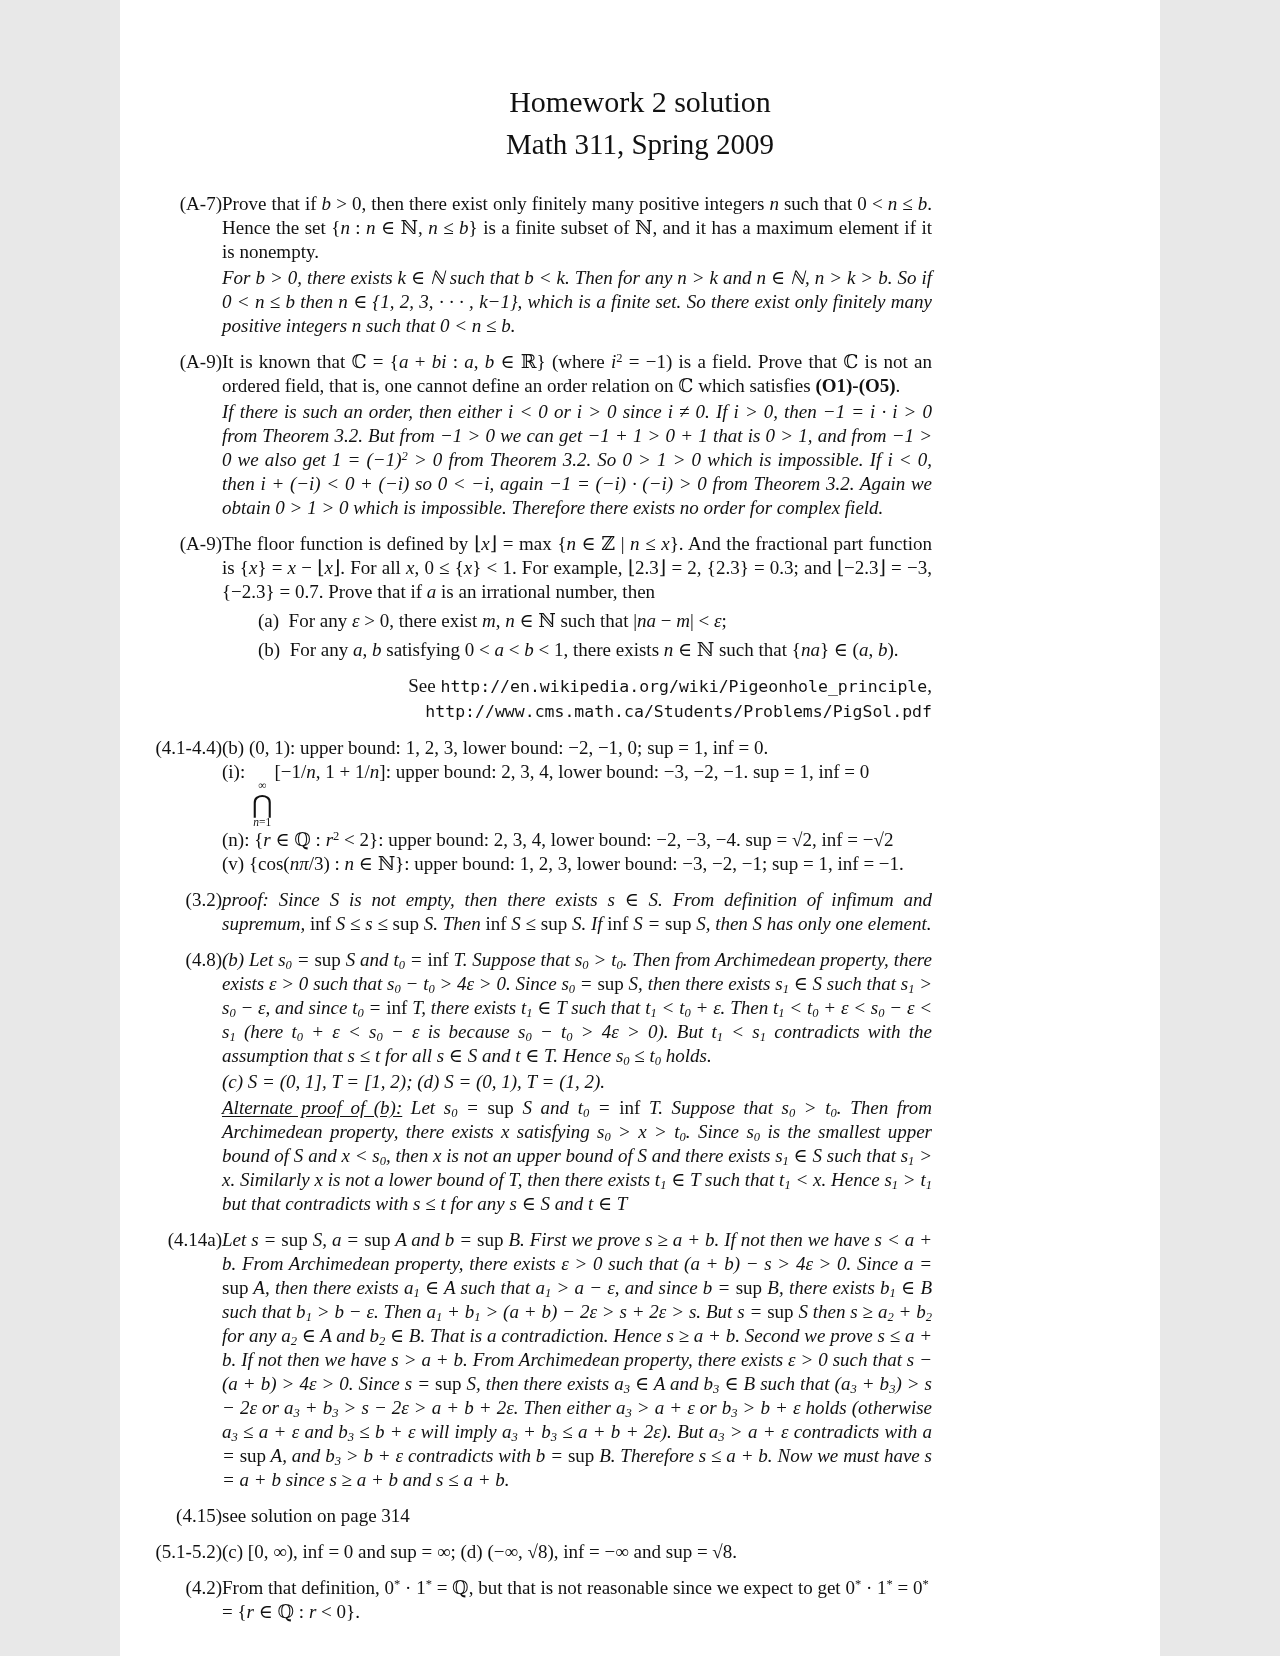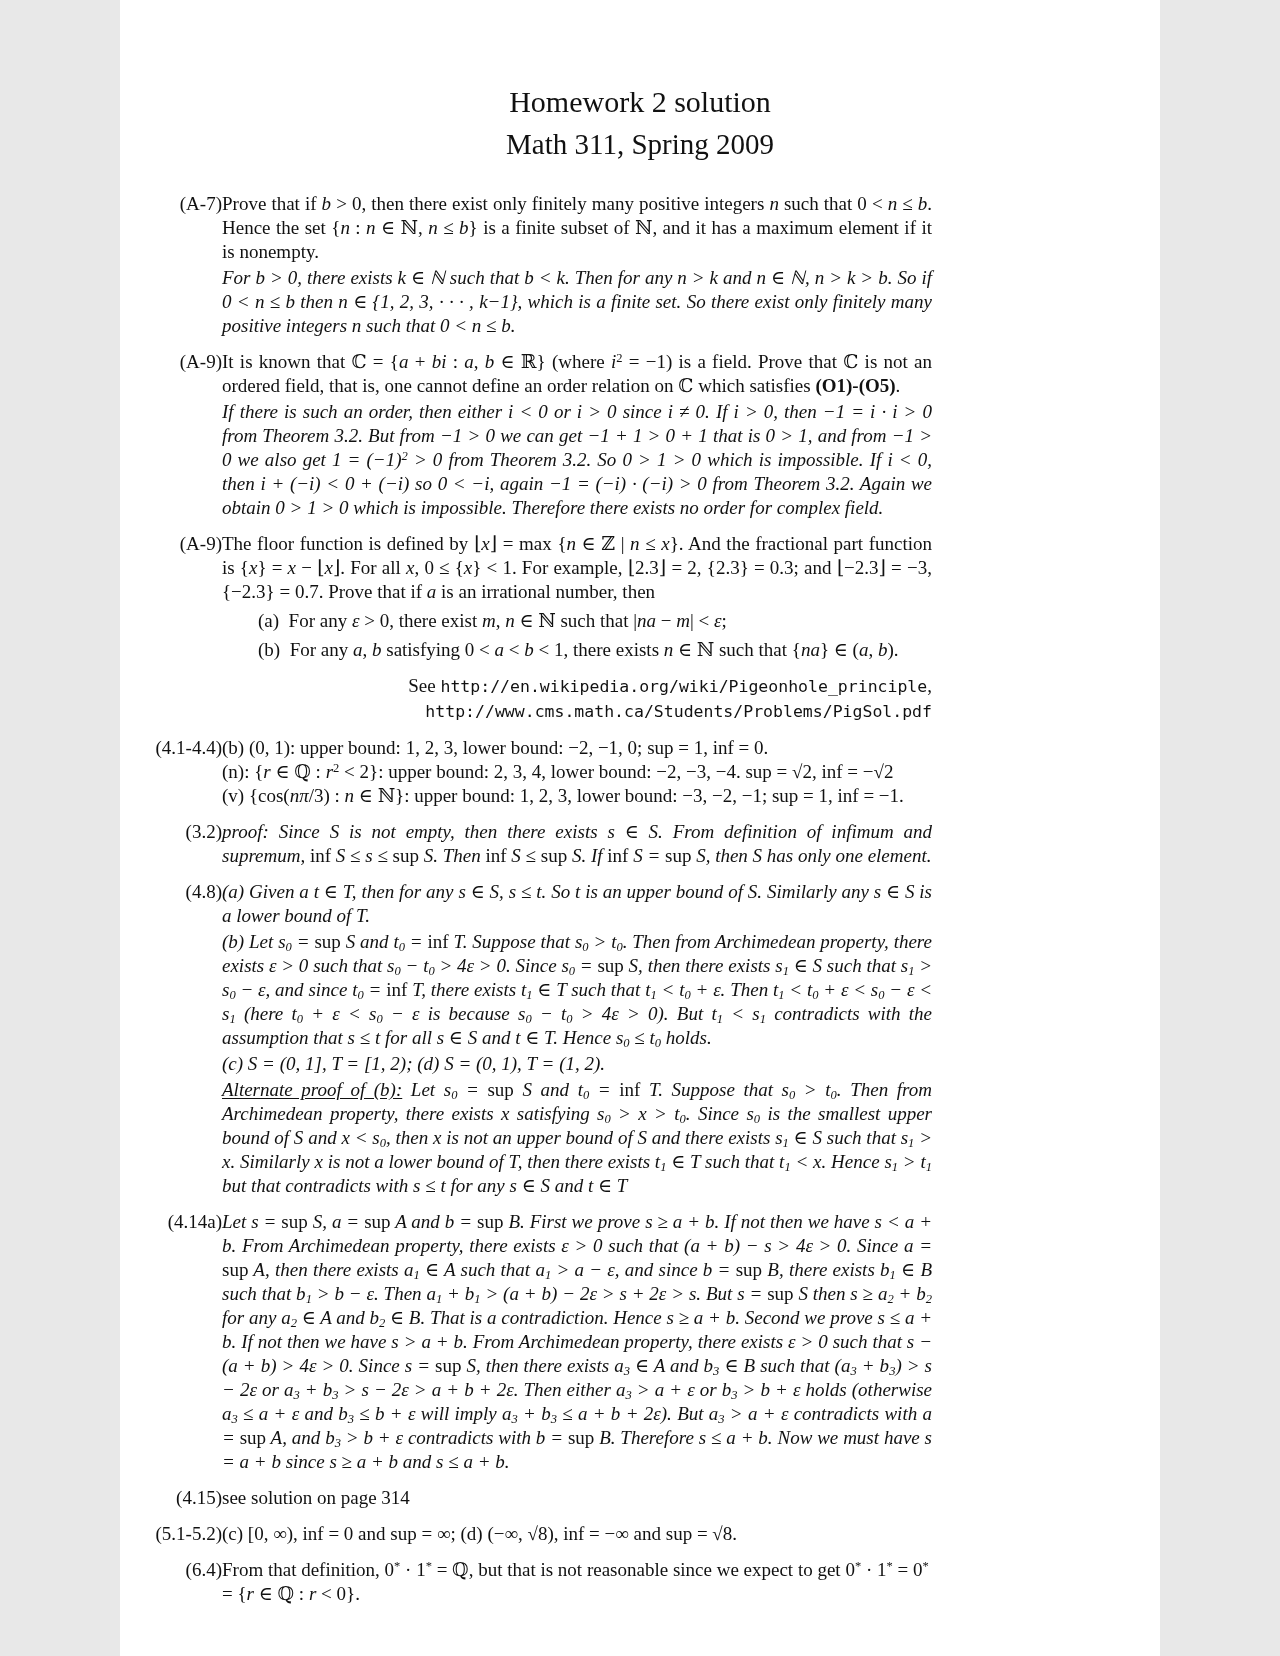--- a/index.html
+++ b/index.html
@@ -97,36 +97,40 @@
         <span>See </span><span class="mono">http://en.wikipedia.org/wiki/Pigeonhole_principle</span><span>,</span><br>
         <span class="mono">http://www.cms.math.ca/Students/Problems/PigSol.pdf</span>
       </div>
     </div>
   </div>
 
   <div class="item">
     <div class="label">(4.1-4.4)</div>
     <div class="body">
       <div class="line">(b) (0, 1): upper bound: 1, 2, 3, lower bound: −2, −1, 0; sup = 1, inf = 0.</div>
+      <div class="line">(i): <span class="bigop">
+            <span class="lim">∞</span>
+            <span class="op">⋂</span>
+            <span class="lim"><i>n</i>=1</span>
+          </span>[−1/<i>n</i>, 1 + 1/<i>n</i>]: upper bound: 2, 3, 4, lower bound: −3, −2, −1. sup = 1, inf = 0</div>
       <div class="line">(n): {<i>r</i> ∈ ℚ : <i>r</i><sup>2</sup> &lt; 2}: upper bound: 2, 3, 4, lower bound: −2, −3, −4. sup = √2, inf = −√2</div>
       <div class="line">(v) {cos(<i>nπ</i>/3) : <i>n</i> ∈ ℕ}: upper bound: 1, 2, 3, lower bound: −3, −2, −1; sup = 1, inf = −1.</div>
     </div>
   </div>
 
   <div class="item">
     <div class="label">(3.2)</div>
     <div class="body">
       <div class="para proof">proof: Since S is not empty, then there exists s ∈ S. From definition of infimum and supremum, <span class="rm">inf</span> S ≤ s ≤ <span class="rm">sup</span> S. Then <span class="rm">inf</span> S ≤ <span class="rm">sup</span> S. If <span class="rm">inf</span> S = <span class="rm">sup</span> S, then S has only one element.</div>
     </div>
   </div>
 
   <div class="item">
     <div class="label">(4.8)</div>
     <div class="body">
-      <div class="para proof">(a) Given a t ∈ T, then for any s ∈ S, s ≤ t. So t is an upper bound of S. Similarly any s ∈ S is a lower bound of T.</div>
       <div class="para proof">(b) Let s<sub>0</sub> = <span class="rm">sup</span> S and t<sub>0</sub> = <span class="rm">inf</span> T. Suppose that s<sub>0</sub> &gt; t<sub>0</sub>. Then from Archimedean property, there exists ε &gt; 0 such that s<sub>0</sub> − t<sub>0</sub> &gt; 4ε &gt; 0. Since s<sub>0</sub> = <span class="rm">sup</span> S, then there exists s<sub>1</sub> ∈ S such that s<sub>1</sub> &gt; s<sub>0</sub> − ε, and since t<sub>0</sub> = <span class="rm">inf</span> T, there exists t<sub>1</sub> ∈ T such that t<sub>1</sub> &lt; t<sub>0</sub> + ε. Then t<sub>1</sub> &lt; t<sub>0</sub> + ε &lt; s<sub>0</sub> − ε &lt; s<sub>1</sub> (here t<sub>0</sub> + ε &lt; s<sub>0</sub> − ε is because s<sub>0</sub> − t<sub>0</sub> &gt; 4ε &gt; 0). But t<sub>1</sub> &lt; s<sub>1</sub> contradicts with the assumption that s ≤ t for all s ∈ S and t ∈ T. Hence s<sub>0</sub> ≤ t<sub>0</sub> holds.</div>
       <div class="para proof">(c) S = (0, 1], T = [1, 2); (d) S = (0, 1), T = (1, 2).</div>
       <div class="para proof"><u>Alternate proof of (b):</u> Let s<sub>0</sub> = <span class="rm">sup</span> S and t<sub>0</sub> = <span class="rm">inf</span> T. Suppose that s<sub>0</sub> &gt; t<sub>0</sub>. Then from Archimedean property, there exists x satisfying s<sub>0</sub> &gt; x &gt; t<sub>0</sub>. Since s<sub>0</sub> is the smallest upper bound of S and x &lt; s<sub>0</sub>, then x is not an upper bound of S and there exists s<sub>1</sub> ∈ S such that s<sub>1</sub> &gt; x. Similarly x is not a lower bound of T, then there exists t<sub>1</sub> ∈ T such that t<sub>1</sub> &lt; x. Hence s<sub>1</sub> &gt; t<sub>1</sub> but that contradicts with s ≤ t for any s ∈ S and t ∈ T</div>
     </div>
   </div>
 
   <div class="item">
     <div class="label">(4.14a)</div>
     <div class="body">
       <div class="para proof">Let s = <span class="rm">sup</span> S, a = <span class="rm">sup</span> A and b = <span class="rm">sup</span> B. First we prove s ≥ a + b. If not then we have s &lt; a + b. From Archimedean property, there exists ε &gt; 0 such that (a + b) − s &gt; 4ε &gt; 0. Since a = <span class="rm">sup</span> A, then there exists a<sub>1</sub> ∈ A such that a<sub>1</sub> &gt; a − ε, and since b = <span class="rm">sup</span> B, there exists b<sub>1</sub> ∈ B such that b<sub>1</sub> &gt; b − ε. Then a<sub>1</sub> + b<sub>1</sub> &gt; (a + b) − 2ε &gt; s + 2ε &gt; s. But s = <span class="rm">sup</span> S then s ≥ a<sub>2</sub> + b<sub>2</sub> for any a<sub>2</sub> ∈ A and b<sub>2</sub> ∈ B. That is a contradiction. Hence s ≥ a + b. Second we prove s ≤ a + b. If not then we have s &gt; a + b. From Archimedean property, there exists ε &gt; 0 such that s − (a + b) &gt; 4ε &gt; 0. Since s = <span class="rm">sup</span> S, then there exists a<sub>3</sub> ∈ A and b<sub>3</sub> ∈ B such that (a<sub>3</sub> + b<sub>3</sub>) &gt; s − 2ε or a<sub>3</sub> + b<sub>3</sub> &gt; s − 2ε &gt; a + b + 2ε. Then either a<sub>3</sub> &gt; a + ε or b<sub>3</sub> &gt; b + ε holds (otherwise a<sub>3</sub> ≤ a + ε and b<sub>3</sub> ≤ b + ε will imply a<sub>3</sub> + b<sub>3</sub> ≤ a + b + 2ε). But a<sub>3</sub> &gt; a + ε contradicts with a = <span class="rm">sup</span> A, and b<sub>3</sub> &gt; b + ε contradicts with b = <span class="rm">sup</span> B. Therefore s ≤ a + b. Now we must have s = a + b since s ≥ a + b and s ≤ a + b.</div>
@@ -141,19 +145,19 @@
   </div>
 
   <div class="item">
     <div class="label">(5.1-5.2)</div>
     <div class="body">
       <div class="line">(c) [0, ∞), inf = 0 and sup = ∞; (d) (−∞, √8), inf = −∞ and sup = √8.</div>
     </div>
   </div>
 
   <div class="item">
-    <div class="label">(6.4)</div>
+    <div class="label">(4.2)</div>
     <div class="body">
       <div class="line">From that definition, 0<sup>*</sup> · 1<sup>*</sup> = ℚ, but that is not reasonable since we expect to get 0<sup>*</sup> · 1<sup>*</sup> = 0<sup>*</sup> = {<i>r</i> ∈ ℚ : <i>r</i> &lt; 0}.</div>
     </div>
   </div>
 
 </div>
 
 </body></html>

